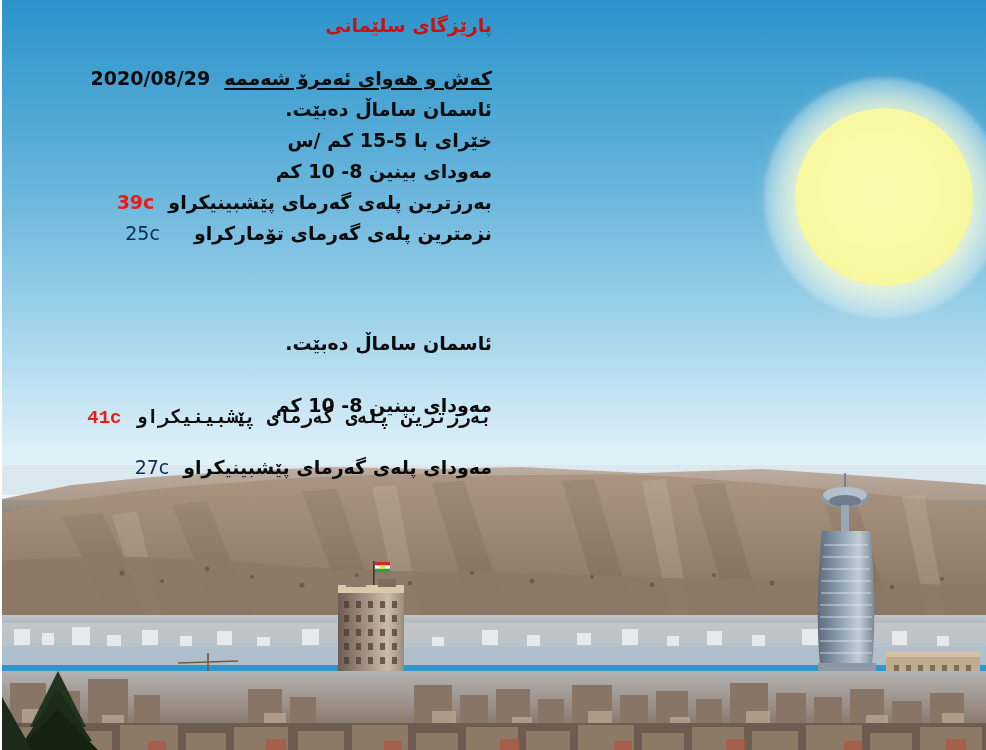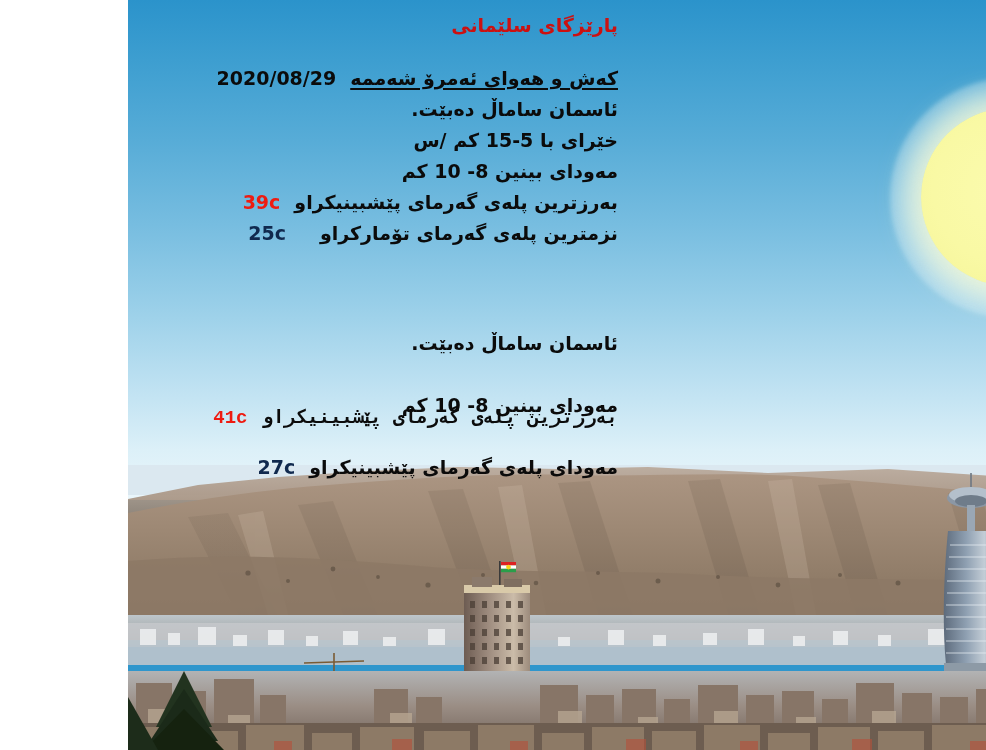--- a/index.html
+++ b/index.html
@@ -6,21 +6,21 @@
   * { margin:0; padding:0; box-sizing:border-box; }
 
   html, body {
     width:986px; height:750px;
     overflow:hidden;
     font-family:"DejaVu Sans","Liberation Sans",sans-serif;
   }
 
   #stage {
     position:relative;
-    width:858px; height:750px;
+    width:984px; height:750px;
     overflow:hidden;
     background:#2f96cc;
   }
 
   
   .sky {
     position:absolute; left:0; top:0;
     width:986px; height:500px;
     background:linear-gradient(to bottom,
       #2b93cb 0%,
@@ -95,21 +95,21 @@
     font-size:19px;
     font-weight:bold;
   }
   .underlined {
     text-decoration:underline;
     text-underline-offset:3px;
     text-decoration-thickness:2px;
     margin-top:23px;
   }
   .hot { color:#ee1b11; font-weight:bold; }
-  .cold { color:#10294e; font-weight:bold; }
+  .cold { color:#10294e; font-weight:normal; }
   .ltr-num { direction:ltr; unicode-bidi:embed; display:inline-block; }
 
   .gap { display:inline-block; width:34px; }
   .gap-sm { display:inline-block; width:14px; }
 </style>
 </head>
 <body>
 
 <div id="stage">
 

